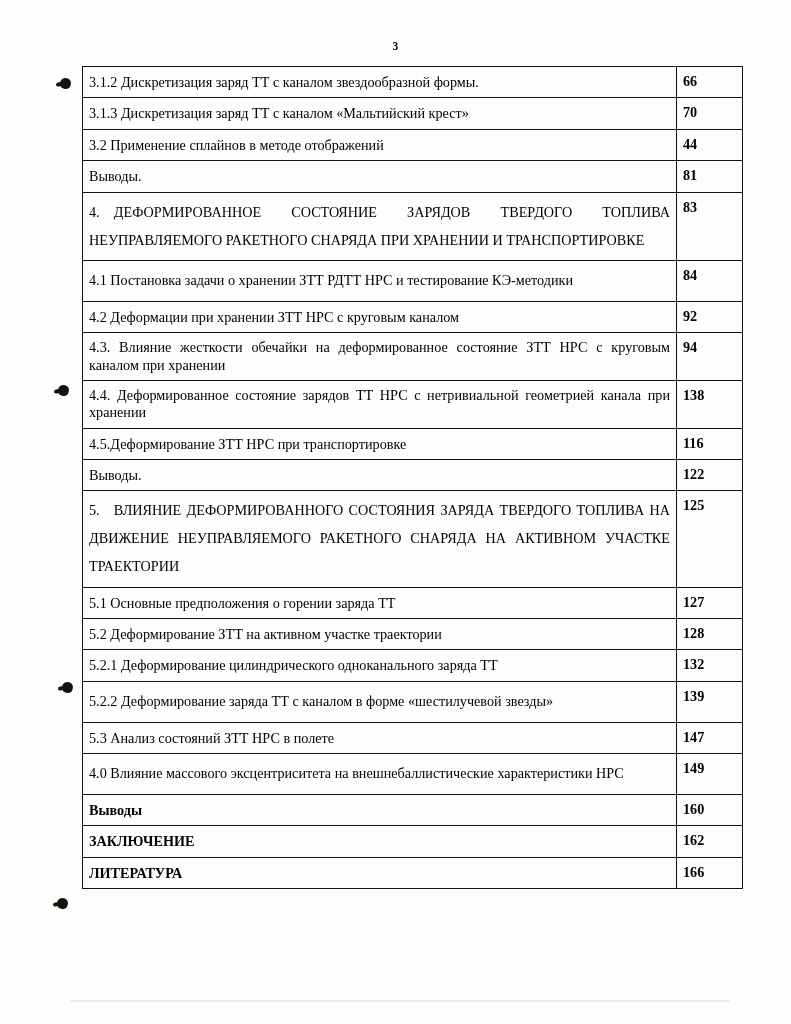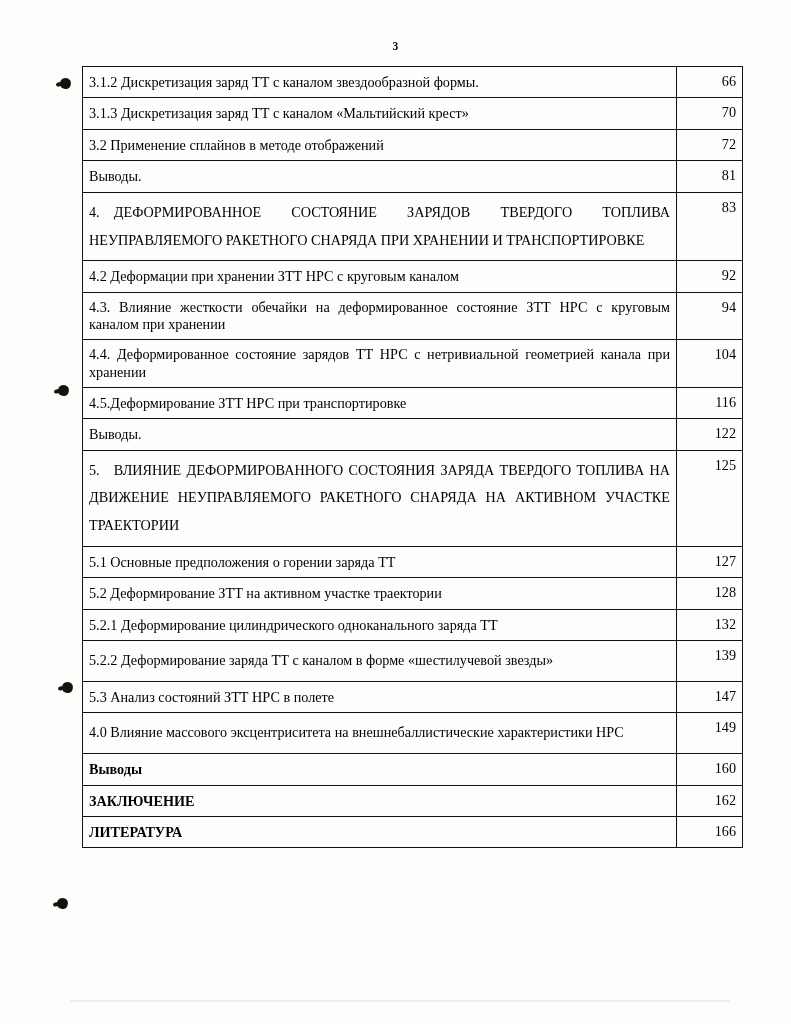--- a/index.html
+++ b/index.html
@@ -54,24 +54,24 @@
     vertical-align: top;
     padding: 6px;
   }
   td.title-cell {
     width: 581px;
     padding: 3px 8px 4px 7px;
     font-size: 14.2px;
   }
   td.page-cell {
     width: 53px;
-    text-align: right;
+    text-align: left;
     font-size: 14.2px;
     padding: 4px 0 4px 0;
-    font-weight: 400;
+    font-weight: 700;
   }
 
   
   .t-normal   { line-height: 1.30; }
   .t-loose    { line-height: 1.95; }
   .t-tight    { line-height: 1.22; }
   .t-justify  { text-align: justify; text-align-last: left; }
   .t-indent   { padding-left: 26px; }
   .t-bold     { font-weight: bold; }
 
@@ -126,41 +126,45 @@
           <tr>
             <td class="title-cell t-normal">3.1.2 Дискретизация заряд ТТ с каналом звездообразной формы.</td>
             <td class="page-cell">66</td>
           </tr>
           <tr>
             <td class="title-cell t-normal">3.1.3 Дискретизация заряд ТТ с каналом «Мальтийский крест»</td>
             <td class="page-cell">70</td>
           </tr>
           <tr>
             <td class="title-cell t-normal">3.2 Применение сплайнов в методе отображений</td>
-            <td class="page-cell">72</td>
+            <td class="page-cell">44</td>
           </tr>
           <tr>
             <td class="title-cell t-normal t-indent">Выводы.</td>
             <td class="page-cell">81</td>
           </tr>
           <tr>
             <td class="title-cell cap-block">4. ДЕФОРМИРОВАННОЕ СОСТОЯНИЕ ЗАРЯДОВ ТВЕРДОГО ТОПЛИВА НЕУПРАВЛЯЕМОГО РАКЕТНОГО СНАРЯДА ПРИ ХРАНЕНИИ И ТРАНСПОРТИРОВКЕ</td>
             <td class="page-cell">83</td>
           </tr>
           <tr>
+            <td class="title-cell t-loose t-justify">4.1 Постановка задачи о хранении ЗТТ РДТТ НРС и тестирование КЭ-методики</td>
+            <td class="page-cell">84</td>
+          </tr>
+          <tr>
             <td class="title-cell t-normal">4.2 Деформации при хранении ЗТТ НРС с круговым каналом</td>
             <td class="page-cell">92</td>
           </tr>
           <tr>
             <td class="title-cell t-tight t-justify">4.3. Влияние жесткости обечайки на деформированное состояние ЗТТ НРС с круговым каналом при хранении</td>
             <td class="page-cell">94</td>
           </tr>
           <tr>
             <td class="title-cell t-tight t-justify">4.4. Деформированное состояние зарядов ТТ НРС с нетривиальной геометрией канала при хранении</td>
-            <td class="page-cell">104</td>
+            <td class="page-cell">138</td>
           </tr>
           <tr>
             <td class="title-cell t-normal">4.5.Деформирование ЗТТ НРС при транспортировке</td>
             <td class="page-cell">116</td>
           </tr>
           <tr>
             <td class="title-cell t-normal t-indent">Выводы.</td>
             <td class="page-cell">122</td>
           </tr>
           <tr>

